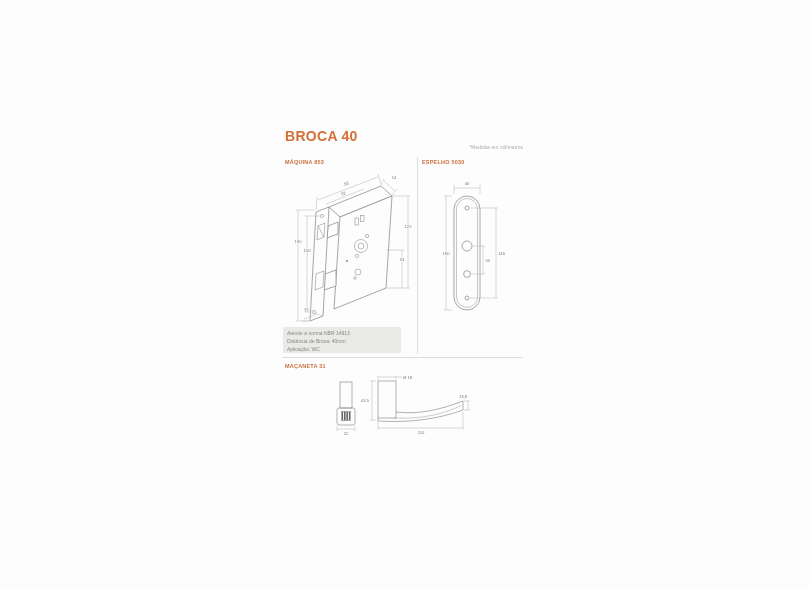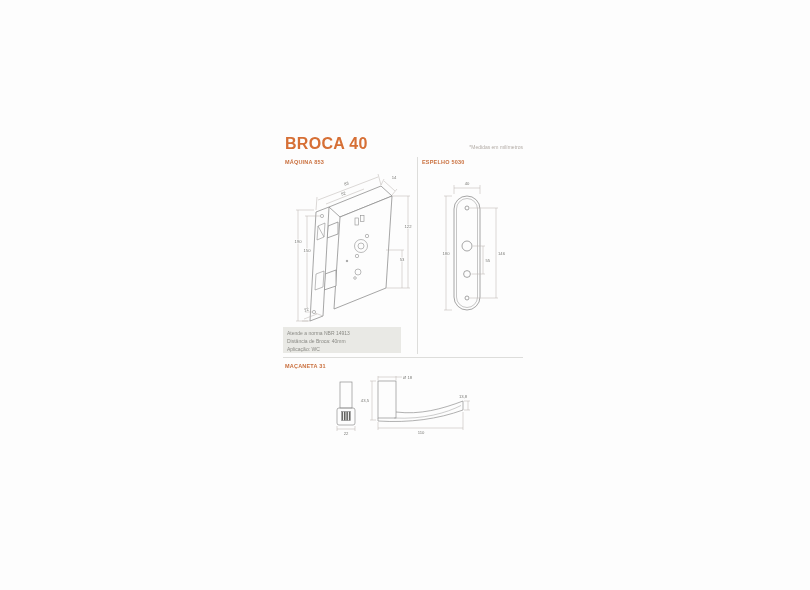--- a/index.html
+++ b/index.html
@@ -1,19 +1,19 @@
 <!DOCTYPE html>
 <html><head>
 <meta charset="utf-8">
 <style>
   html,body{margin:0;padding:0;}
   body{width:810px;height:590px;background:#fdfdfd;font-family:"Liberation Sans",sans-serif;overflow:hidden;}
   .page{position:relative;width:810px;height:590px;background:#fdfdfd;}
   .abs{position:absolute;}
-  .title{left:285px;top:135px;font-size:16px;font-weight:bold;color:#D66F35;letter-spacing:.3px;}
+  .title{left:285px;top:128px;font-size:14px;font-weight:bold;color:#D66F35;letter-spacing:.3px;}
   .note{left:400px;top:144px;width:123px;text-align:right;font-size:5px;color:#b3aca6;}
   .sec-label{font-size:5.5px;font-weight:bold;color:#C96F3D;letter-spacing:.2px;}
   .vdiv{left:417px;top:157px;width:1px;height:197px;background:#dddddb;}
   .hdiv{left:283px;top:357px;width:240px;height:1px;background:#dddddb;}
   .infobox{left:283px;top:327px;width:110px;height:20px;background:#e9e9e5;padding:3px 4px;}
   .infobox div{font-size:5px;line-height:1.55;color:#8a8a85;}
   svg{display:block;}
   .dimtxt{font-size:4.2px;fill:#7a7a76;paint-order:stroke;stroke:#fdfdfd;stroke-width:1.1px;font-family:"Liberation Sans",sans-serif;}
 </style>
 </head>

